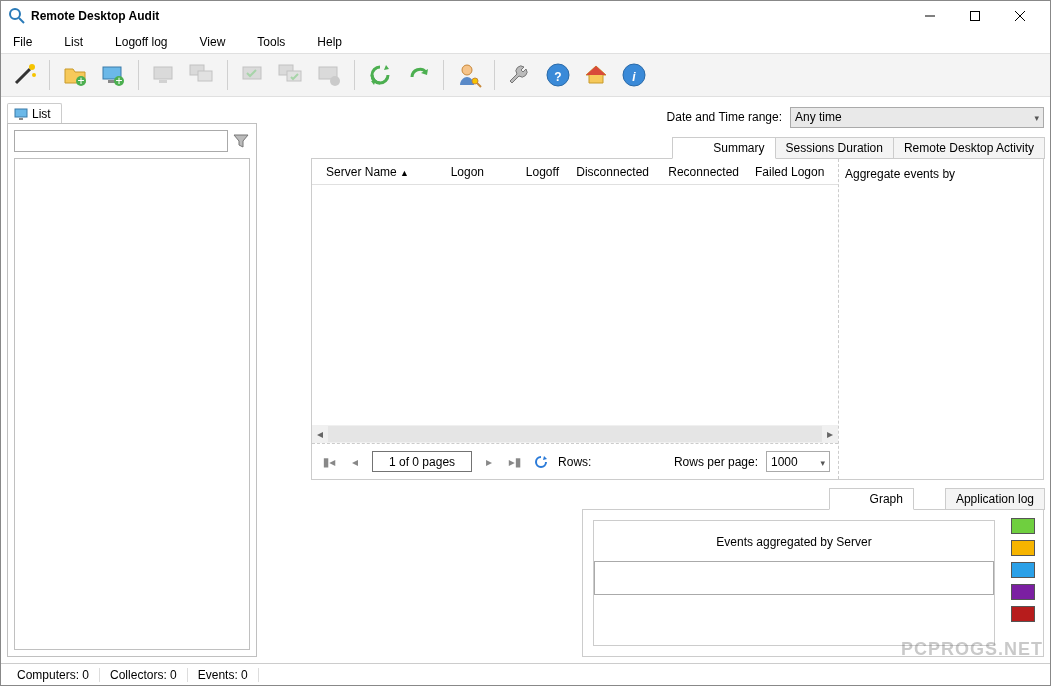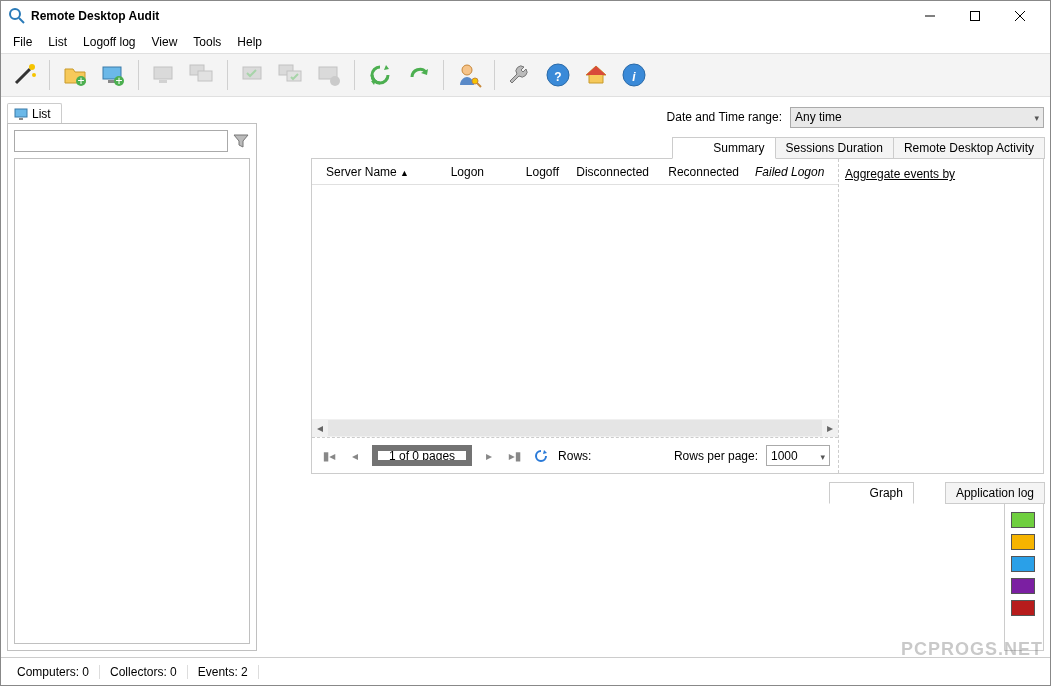--- a/index.html
+++ b/index.html
@@ -2,21 +2,21 @@
 <html><head>
 <meta charset="utf-8">
 <style>
 * { box-sizing: border-box; margin: 0; padding: 0; font-family: "Segoe UI", Tahoma, sans-serif; font-size: 12px; }
 body { background: #fff; width: 1051px; height: 686px; overflow: hidden; display: flex; flex-direction: column; border: 1px solid #888; }
 .titlebar { height: 30px; display: flex; align-items: center; padding: 0 8px; background: #fff; }
 .titlebar .icon { width: 16px; height: 16px; margin-right: 6px; }
 .titlebar .title { flex: 1; font-weight: bold; }
 .win-controls { display: flex; gap: 0; }
 .win-btn { width: 45px; height: 30px; display: flex; align-items: center; justify-content: center; }
-.menubar { height: 22px; display: flex; align-items: center; padding: 0 4px; gap: 0; }
+.menubar { height: 22px; display: flex; align-items: center; padding: 0 4px; gap: 16px; }
 .menubar span { padding: 2px 8px; cursor: default; }
 .toolbar { height: 44px; background: #f4f4f4; border-top: 1px solid #e0e0e0; border-bottom: 1px solid #e0e0e0; display: flex; align-items: center; padding: 0 6px; gap: 4px; }
 .tb-btn { width: 34px; height: 34px; display: flex; align-items: center; justify-content: center; border-radius: 3px; }
 .tb-sep { width: 1px; height: 30px; background: #d0d0d0; margin: 0 4px; }
 .body-area { flex: 1; display: flex; min-height: 0; }
 .left-panel { width: 262px; padding: 6px; display: flex; flex-direction: column; }
 .left-tab { display: flex; }
 .left-tab .tab { border: 1px solid #ccc; border-bottom: none; padding: 3px 10px 3px 6px; display: flex; align-items: center; gap: 4px; background: #fff; border-radius: 2px 2px 0 0; }
 .left-body { flex: 1; border: 1px solid #c0c0c0; margin-top: -1px; padding: 6px; display: flex; flex-direction: column; gap: 6px; background: #fff; }
 .search-row { display: flex; gap: 4px; align-items: center; }
@@ -30,40 +30,40 @@
 .tab2 { border: 1px solid #ccc; padding: 3px 10px; background: #f4f4f4; margin-right: -1px; cursor: default; }
 .tab2.active { background: #fff; border-bottom: 1px solid #fff; position: relative; z-index: 1; padding-left: 40px; }
 .tab-body { border: 1px solid #ccc; margin-top: -1px; flex: 1; display: flex; min-height: 0; margin-left: 28px; }
 .main-grid { flex: 1; display: flex; flex-direction: column; min-width: 0; }
 .grid-header { display: flex; border-bottom: 1px solid #e0e0e0; height: 26px; align-items: center; padding: 0 6px; gap: 0; }
 .col { padding: 0 8px; white-space: nowrap; }
 .c-server { flex: 1; text-align: left; }
 .c-num { width: 75px; text-align: right; }
 .c-disc { width: 90px; text-align: right; }
 .c-recon { width: 90px; text-align: right; }
-.c-fail { width: 85px; text-align: right; font-style: italic; }
+.c-fail { width: 85px; text-align: right; }
 .grid-body { flex: 1; background: #fff; }
 .grid-scroll { height: 18px; display: flex; align-items: center; background: #f0f0f0; }
 .grid-scroll .arrow { width: 16px; text-align: center; color: #666; }
 .grid-scroll .track { flex: 1; background: #e5e5e5; height: 16px; }
 .pager { height: 36px; display: flex; align-items: center; padding: 0 8px; gap: 8px; border-top: 1px dashed #ccc; }
 .pg-btn { width: 18px; height: 18px; display: flex; align-items: center; justify-content: center; color: #888; }
-.pg-input { width: 100px; height: 21px; border: 6px solid #737373; text-align: center; }
+.pg-input { width: 100px; height: 21px; border: 1px solid #737373; text-align: center; }
 .pg-spacer { flex: 1; }
 .rpp-select { width: 64px; height: 21px; border: 1px solid #aaa; display: flex; align-items: center; justify-content: space-between; padding: 0 4px; }
-.agg-panel { width: 205px; border-left: 1px dashed #ccc; padding: 4px 6px; display: flex; flex-direction: column; text-decoration: underline; }
+.agg-panel { width: 205px; border-left: 1px dashed #ccc; padding: 4px 6px; display: flex; flex-direction: column; }
 .agg-label { padding: 4px 0; }
 .agg-select { height: 21px; border: 1px solid #aaa; background: #e9e9e9; margin-top: 80px; display: flex; align-items: center; justify-content: space-between; padding: 0 4px; color: #666; }
 .bottom-tabs { display: flex; margin-top: 8px; gap: 32px; }
 .bottom-body { border: 1px solid #ccc; margin-top: -1px; height: 148px; display: flex; }
 .graph-area { flex: 1; border: 1px solid #ccc; margin: 10px; display: flex; flex-direction: column; align-items: center; padding-top: 14px; gap: 12px; }
 .graph-box { width: 400px; height: 34px; border: 1px solid #aaa; }
 .legend-col { width: 38px; padding: 8px 6px; display: flex; flex-direction: column; gap: 6px; }
 .legend-sw { width: 24px; height: 16px; border: 1px solid #555; }
-.statusbar { height: 28px; border-top: 1px solid #ccc; display: flex; align-items: center; padding: 0 6px; gap: 0; }
+.statusbar { height: 22px; border-top: 1px solid #ccc; display: flex; align-items: center; padding: 0 6px; gap: 0; }
 .sb-cell { padding: 0 10px; border-right: 1px solid #ddd; }
 .watermark { position: absolute; right: 8px; bottom: 26px; font-size: 18px; color: rgba(120,120,120,0.4); font-weight: bold; letter-spacing: 1px; font-family: Arial, sans-serif; }
 svg { display: block; }
 .chev::after { content: "▾"; font-size: 9px; color: #555; }
 </style>
 </head>
 <body>
 
 <div class="titlebar">
   <span class="icon">
@@ -289,31 +289,35 @@
       <div class="agg-panel">
         <div class="agg-label">Aggregate events by</div>
       </div>
     </div>
 
     <div class="bottom-tabs">
       <div class="tab2 active">Graph</div>
       <div class="tab2">Application log</div>
     </div>
     <div class="bottom-body">
+      <div class="graph-area">
+        <span>Events aggregated by Server</span>
+        <div class="graph-box"></div>
+      </div>
       <div class="legend-col">
         <div class="legend-sw" style="background:#6fcf3f"></div>
         <div class="legend-sw" style="background:#f6b400"></div>
         <div class="legend-sw" style="background:#2aa0e8"></div>
         <div class="legend-sw" style="background:#7b1fa2"></div>
         <div class="legend-sw" style="background:#b71c1c"></div>
       </div>
     </div>
 
   </div>
 </div>
 
 <div class="statusbar">
   <div class="sb-cell">Computers: 0</div>
   <div class="sb-cell">Collectors: 0</div>
-  <div class="sb-cell">Events: 2</div>
+  <div class="sb-cell">Events: 0</div>
 </div>
 
 <div class="watermark">PCPROGS.NET</div>
 
 </body></html>

